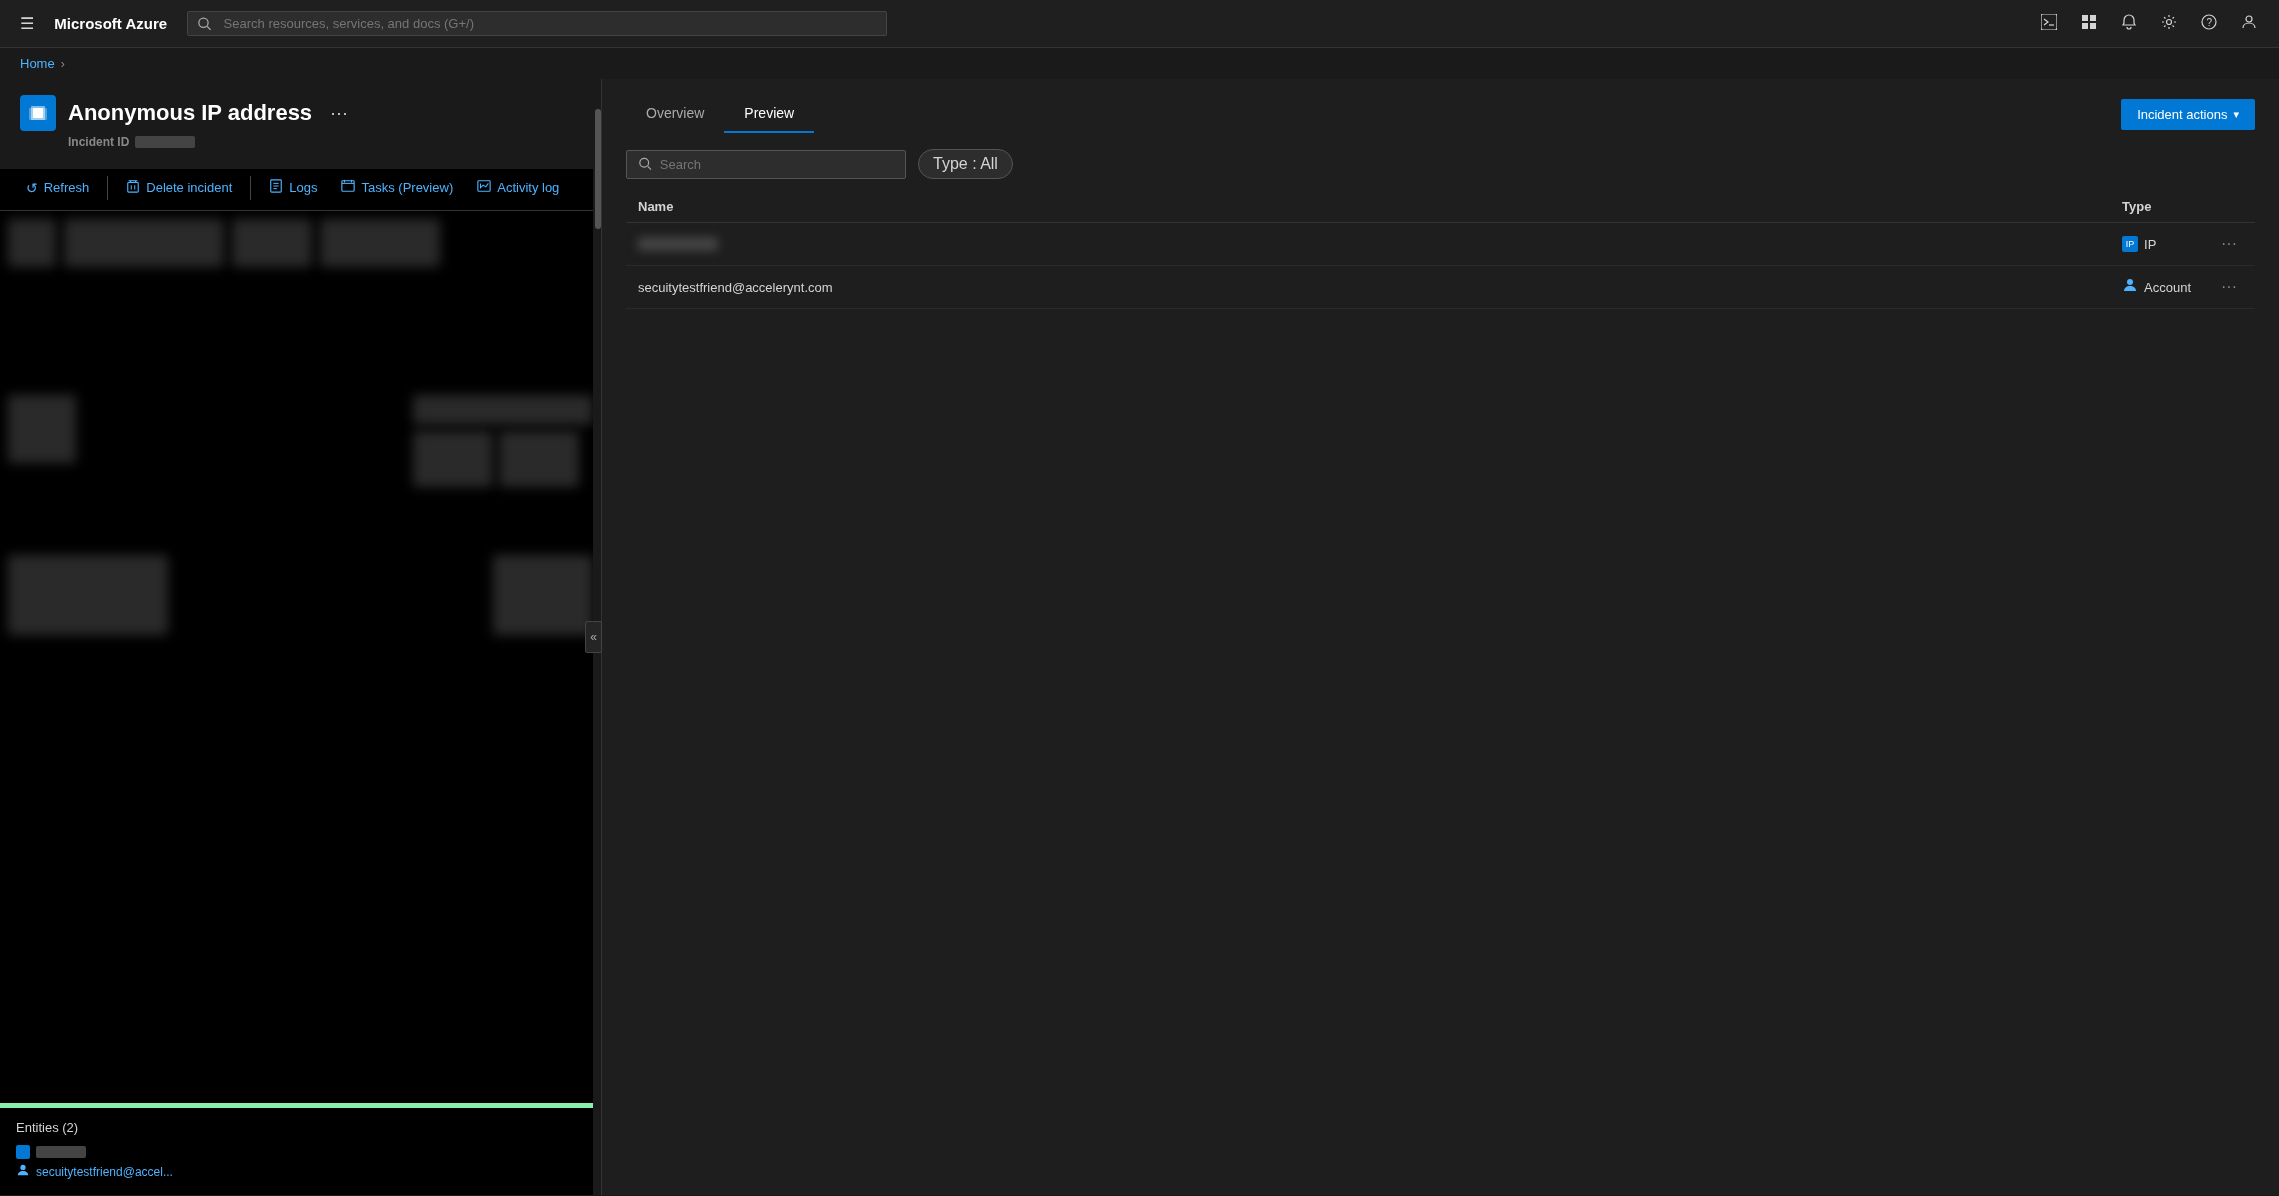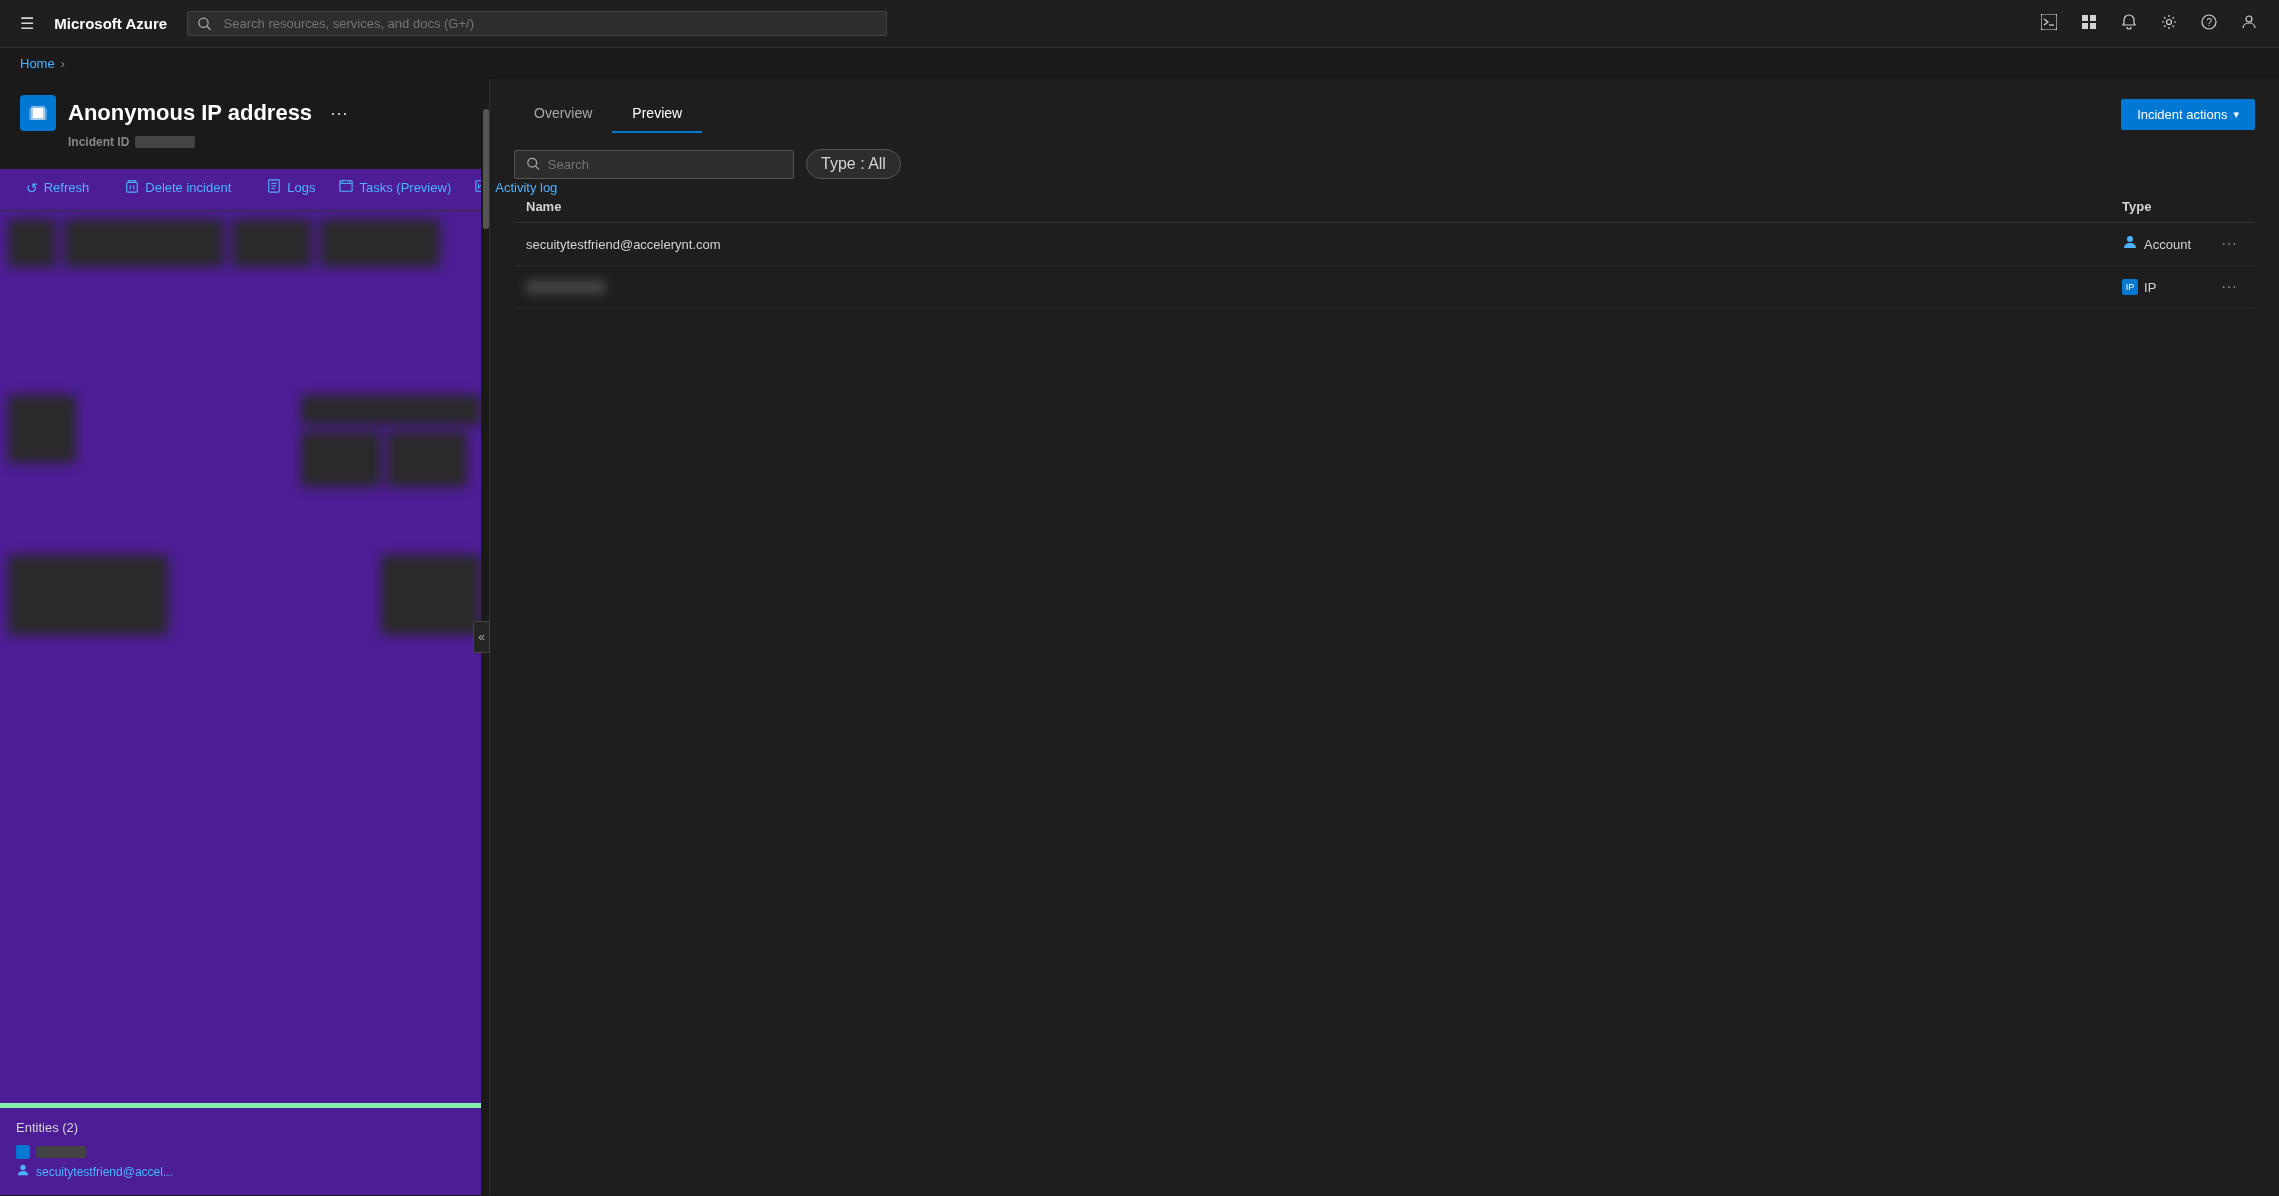--- a/index.html
+++ b/index.html
@@ -84,22 +84,22 @@
     .breadcrumb .separator { color: #888; font-size: 12px; }
 
     
     .main-content {
       display: flex;
       height: calc(1196px - 48px - 32px);
     }
 
     
     .left-panel {
-      width: 490px;
-      background: #4c1d95;
+      width: 602px;
+      background: #000000;
       border-right: 1px solid #333;
       flex-shrink: 0;
       position: relative;
       display: flex;
       flex-direction: column;
     }
 
     
     .page-header {
       padding: 16px 20px 8px 20px;
@@ -649,53 +649,53 @@
           <tr>
             <th class="name-col">Name</th>
             <th class="type-col">Type</th>
             <th class="actions-col"></th>
           </tr>
         </thead>
         <tbody>
 
           <tr>
             <td>
+              <div class="row-name-cell">
+                <span class="blurred-name"></span>
+              </div>
+            </td>
+            <td>
+              <div class="type-cell">
+                <div class="ip-icon-small">IP</div>
+                <span>IP</span>
+              </div>
+            </td>
+            <td>
+              <button class="row-more-btn">···</button>
+            </td>
+          </tr>
+
+          <tr>
+            <td>
               <div class="row-name-cell">secuitytestfriend@accelerynt.com</div>
             </td>
             <td>
               <div class="type-cell">
                 <span class="account-icon-small">
                   <svg width="16" height="16" viewBox="0 0 16 16" fill="none">
                       <circle cx="8" cy="5" r="3" fill="#4db3ff"></circle>
                       <path d="M2 14c0-3 2.5-5 6-5s6 2 6 5" fill="#4db3ff"></path>
                     </svg>
                 </span>
                 <span>Account</span>
               </div>
             </td>
             <td>
               <button class="row-more-btn">···</button>
             </td>
           </tr>
-
-          <tr>
-            <td>
-              <div class="row-name-cell">
-                <span class="blurred-name"></span>
-              </div>
-            </td>
-            <td>
-              <div class="type-cell">
-                <div class="ip-icon-small">IP</div>
-                <span>IP</span>
-              </div>
-            </td>
-            <td>
-              <button class="row-more-btn">···</button>
-            </td>
-          </tr>
         </tbody>
       </table>
 
     </div>
   </div>
 
 </div>
 
 </body></html>

